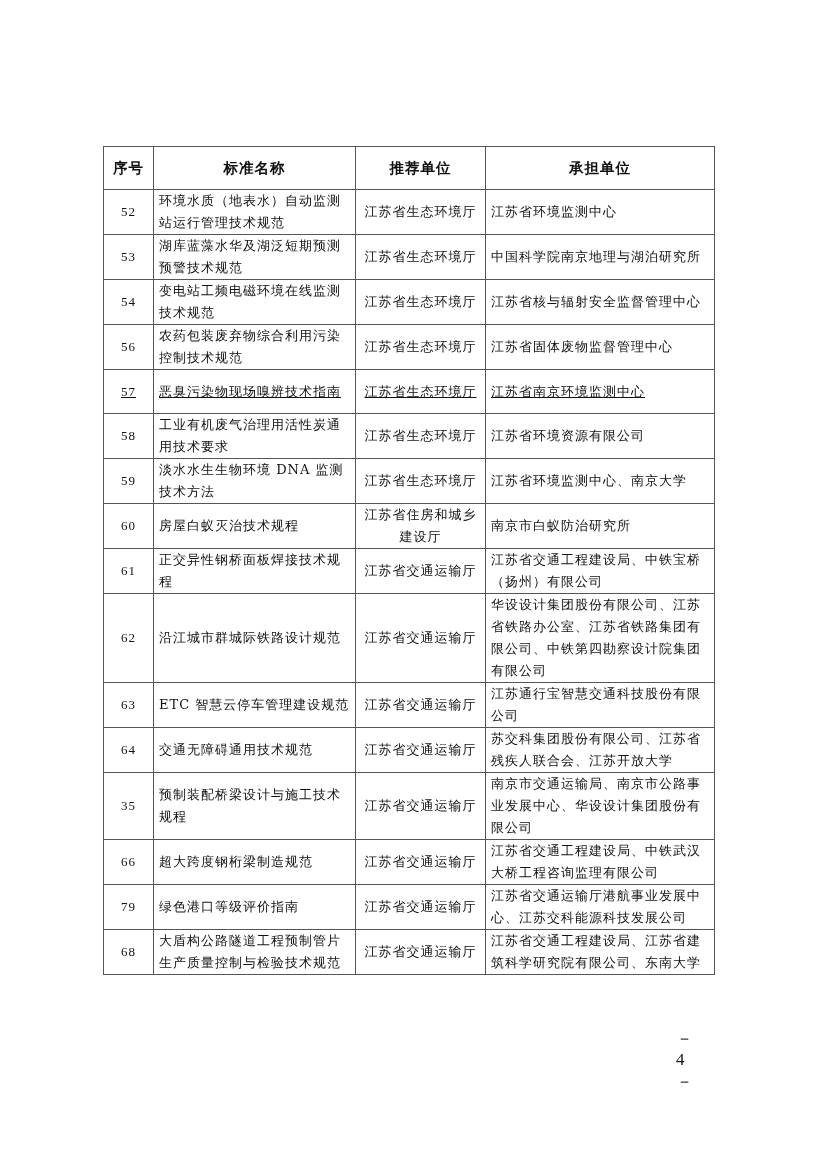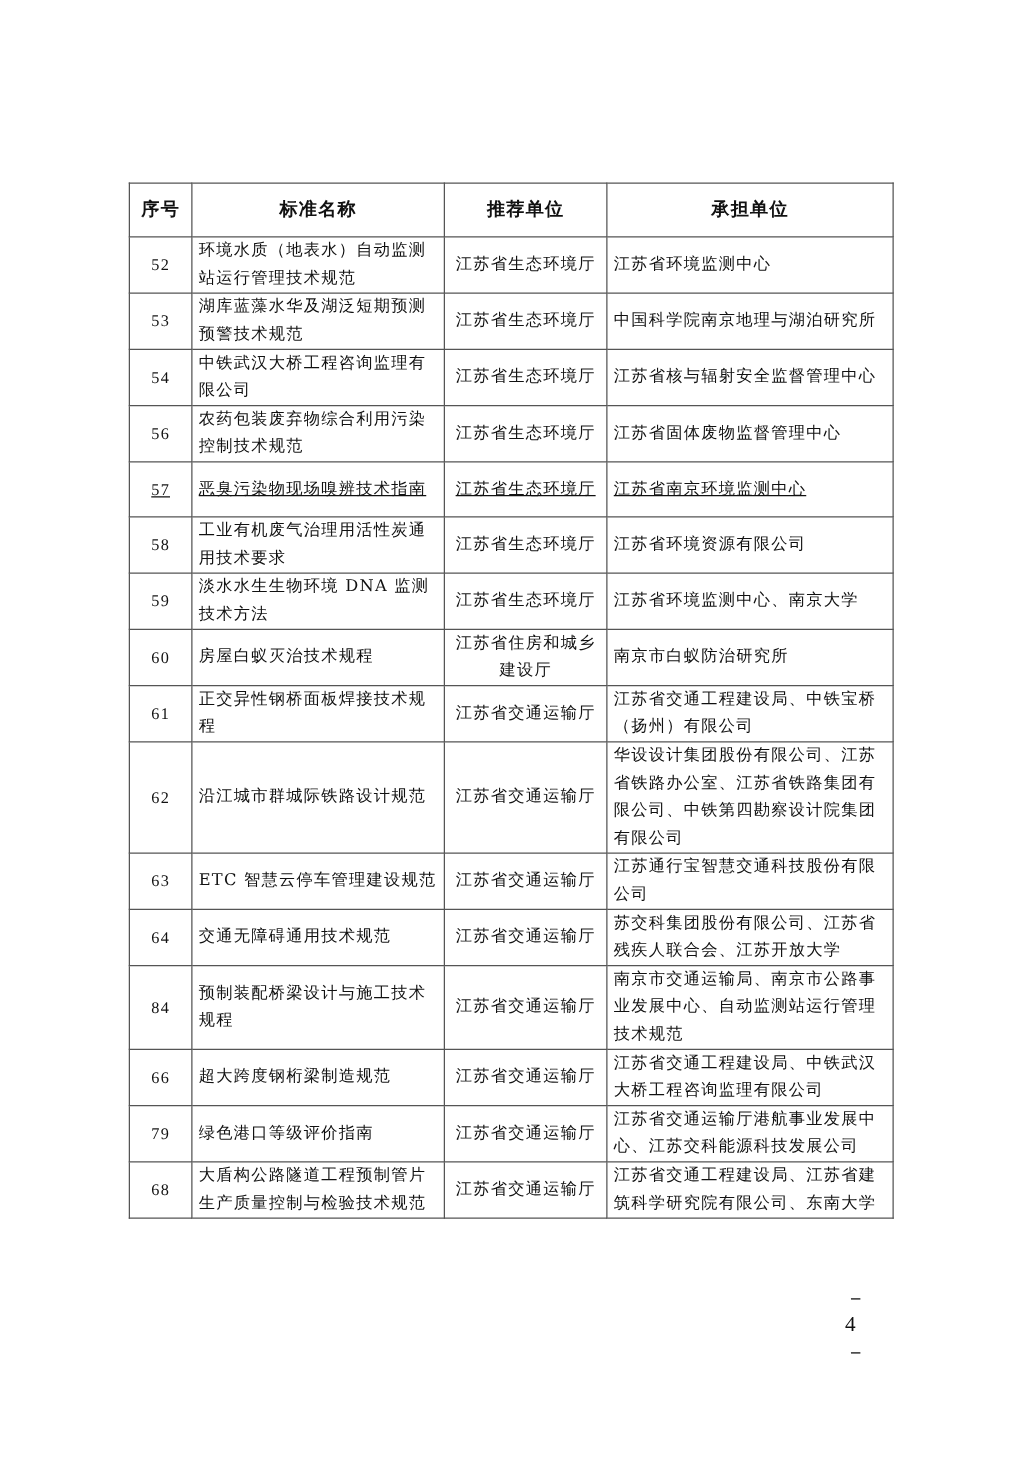--- a/index.html
+++ b/index.html
@@ -49,21 +49,21 @@
           <td class="org">江苏省环境监测中心</td>
         </tr>
         <tr style="height: 44px;">
           <td class="num">53</td>
           <td class="name">湖库蓝藻水华及湖泛短期预测预警技术规范</td>
           <td class="rec">江苏省生态环境厅</td>
           <td class="org">中国科学院南京地理与湖泊研究所</td>
         </tr>
         <tr style="height: 44px;">
           <td class="num">54</td>
-          <td class="name">中铁武汉大桥工程咨询监理有限公司</td>
+          <td class="name">变电站工频电磁环境在线监测技术规范</td>
           <td class="rec">江苏省生态环境厅</td>
           <td class="org">江苏省核与辐射安全监督管理中心</td>
         </tr>
         <tr style="height: 44px; margin-top: 36px;">
           <td class="num">56</td>
           <td class="name">农药包装废弃物综合利用污染控制技术规范</td>
           <td class="rec">江苏省生态环境厅</td>
           <td class="org">江苏省固体废物监督管理中心</td>
         </tr>
         <tr style="height: 44px; text-decoration: underline;">
@@ -108,24 +108,24 @@
           <td class="rec">江苏省交通运输厅</td>
           <td class="org">江苏通行宝智慧交通科技股份有限公司</td>
         </tr>
         <tr style="height: 44px;">
           <td class="num">64</td>
           <td class="name">交通无障碍通用技术规范</td>
           <td class="rec">江苏省交通运输厅</td>
           <td class="org">苏交科集团股份有限公司、江苏省残疾人联合会、江苏开放大学</td>
         </tr>
         <tr style="height: 66px;">
-          <td class="num">84</td>
+          <td class="num">35</td>
           <td class="name">预制装配桥梁设计与施工技术规程</td>
           <td class="rec">江苏省交通运输厅</td>
-          <td class="org">南京市交通运输局、南京市公路事业发展中心、自动监测站运行管理技术规范</td>
+          <td class="org">南京市交通运输局、南京市公路事业发展中心、华设设计集团股份有限公司</td>
         </tr>
         <tr style="height: 44px;">
           <td class="num">66</td>
           <td class="name">超大跨度钢桁梁制造规范</td>
           <td class="rec">江苏省交通运输厅</td>
           <td class="org">江苏省交通工程建设局、中铁武汉大桥工程咨询监理有限公司</td>
         </tr>
         <tr style="height: 44px;">
           <td class="num">79</td>
           <td class="name">绿色港口等级评价指南</td>

